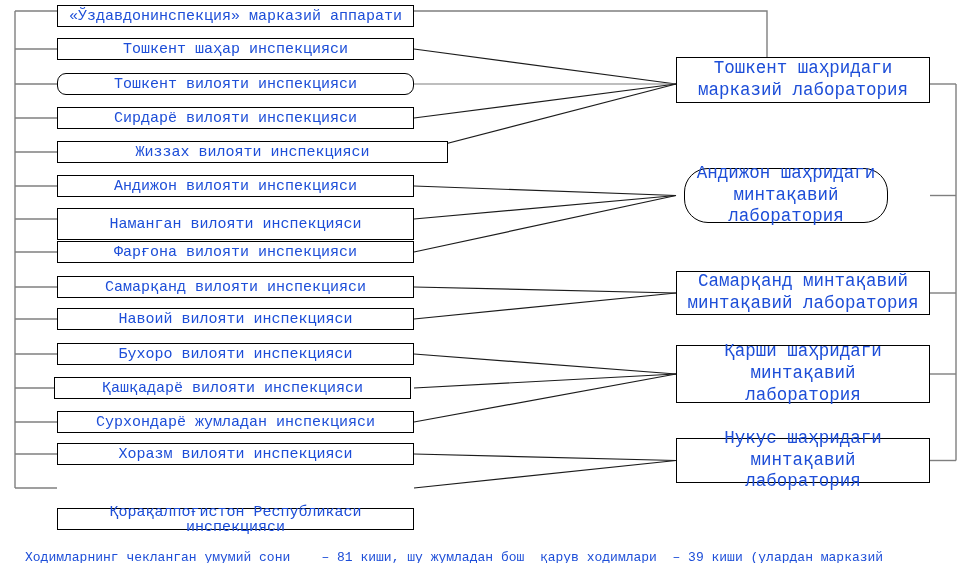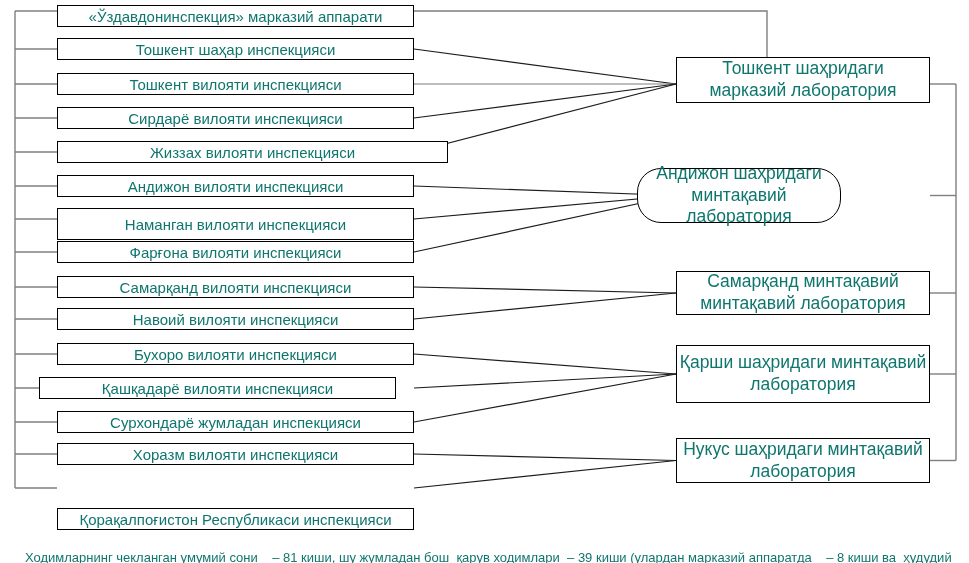--- a/index.html
+++ b/index.html
@@ -1,19 +1,19 @@
 <!DOCTYPE html>
 <html><head>
 <meta charset="utf-8">
 <title>Org chart</title>
 <style>
   html,body{margin:0;padding:0;background:#fff;}
   #stage{
     position:relative;width:969px;height:563px;background:#ffffff;
-    font-family:Liberation Sans, sans-serif;color:#0f766e;overflow:hidden;
+    font-family:Liberation Mono, monospace;color:#1d4ed8;overflow:hidden;
   }
   #wires{position:absolute;left:0;top:0;}
   .node{
     position:absolute;background:#ffffff;border:1.5px solid #000;
     box-sizing:border-box;display:flex;align-items:center;justify-content:center;
     text-align:center;
   }
   .left-node{font-size:15px;line-height:1;padding-top:1px;}
   .right-node{font-size:17.5px;line-height:1.25;white-space:pre-line;}
   .footnote{
@@ -60,36 +60,36 @@
       <line x1="414" y1="319" x2="676" y2="293" stroke="#1c1c1c" stroke-width="1.2"></line>
       <line x1="414" y1="354" x2="676" y2="374" stroke="#1c1c1c" stroke-width="1.2"></line>
       <line x1="414" y1="388" x2="676" y2="374" stroke="#1c1c1c" stroke-width="1.2"></line>
       <line x1="414" y1="422" x2="676" y2="374" stroke="#1c1c1c" stroke-width="1.2"></line>
       <line x1="414" y1="454" x2="676" y2="460.5" stroke="#1c1c1c" stroke-width="1.2"></line>
       <line x1="414" y1="488" x2="676" y2="460.5" stroke="#1c1c1c" stroke-width="1.2"></line>
     </svg>
   <div id="nodes">
       <div class="node left-node" style="left: 57px; top: 5px; width: 357px; height: 22px;">«Ўздавдонинспекция» марказий аппарати</div>
       <div class="node left-node" style="left: 57px; top: 38px; width: 357px; height: 22px;">Тошкент шаҳар инспекцияси</div>
-      <div class="node left-node" style="left: 57px; top: 73px; width: 357px; height: 22px;">Тошкент вилояти инспекцияси</div>
+      <div class="node left-node" style="left: 57px; top: 73px; width: 357px; height: 22px; border-radius: 9px;">Тошкент вилояти инспекцияси</div>
       <div class="node left-node" style="left: 57px; top: 107px; width: 357px; height: 22px;">Сирдарё вилояти инспекцияси</div>
       <div class="node left-node" style="left: 57px; top: 141px; width: 391px; height: 22px;">Жиззах вилояти инспекцияси</div>
       <div class="node left-node" style="left: 57px; top: 175px; width: 357px; height: 22px;">Андижон вилояти инспекцияси</div>
       <div class="node left-node" style="left: 57px; top: 208px; width: 357px; height: 32px; text-align: right;">Наманган вилояти инспекцияси</div>
       <div class="node left-node" style="left: 57px; top: 241px; width: 357px; height: 22px;">Фарғона вилояти инспекцияси</div>
       <div class="node left-node" style="left: 57px; top: 276px; width: 357px; height: 22px;">Самарқанд вилояти инспекцияси</div>
       <div class="node left-node" style="left: 57px; top: 308px; width: 357px; height: 22px;">Навоий вилояти инспекцияси</div>
       <div class="node left-node" style="left: 57px; top: 343px; width: 357px; height: 22px;">Бухоро вилояти инспекцияси</div>
-      <div class="node left-node" style="left: 39px; top: 377px; width: 357px; height: 22px;">Қашқадарё вилояти инспекцияси</div>
+      <div class="node left-node" style="left: 54px; top: 377px; width: 357px; height: 22px;">Қашқадарё вилояти инспекцияси</div>
       <div class="node left-node" style="left: 57px; top: 411px; width: 357px; height: 22px;">Сурхондарё жумладан инспекцияси</div>
       <div class="node left-node" style="left: 57px; top: 443px; width: 357px; height: 22px;">Хоразм вилояти инспекцияси</div>
       <div class="node left-node" style="left: 57px; top: 477px; width: 357px; height: 22px; margin-top: 31px;">Қорақалпоғистон Республикаси инспекцияси</div>
       <div class="node right-node" style="left: 676px; top: 57px; width: 254px; height: 46px;">Тошкент шаҳридаги
 марказий лаборатория</div>
-      <div class="node right-node" style="left: 637px; top: 168px; width: 204px; height: 55px; border-radius: 24px;">Андижон шаҳридаги
+      <div class="node right-node" style="left: 684px; top: 168px; width: 204px; height: 55px; border-radius: 24px;">Андижон шаҳридаги
 минтақавий лаборатория</div>
       <div class="node right-node" style="left: 676px; top: 271px; width: 254px; height: 44px;">Самарқанд минтақавий
 минтақавий лаборатория</div>
       <div class="node right-node" style="left: 676px; top: 345px; width: 254px; height: 58px;">Қарши шаҳридаги минтақавий
 лаборатория</div>
       <div class="node right-node" style="left: 676px; top: 438px; width: 254px; height: 45px;">Нукус шаҳридаги минтақавий
 лаборатория</div>
     </div>
   <div class="footnote">
     <div>Ходимларнинг чекланган умумий сони    – 81 киши, шу жумладан бош  қарув ходимлари  – 39 киши (улардан марказий аппаратда    – 8 киши ва  ҳудудий</div>

